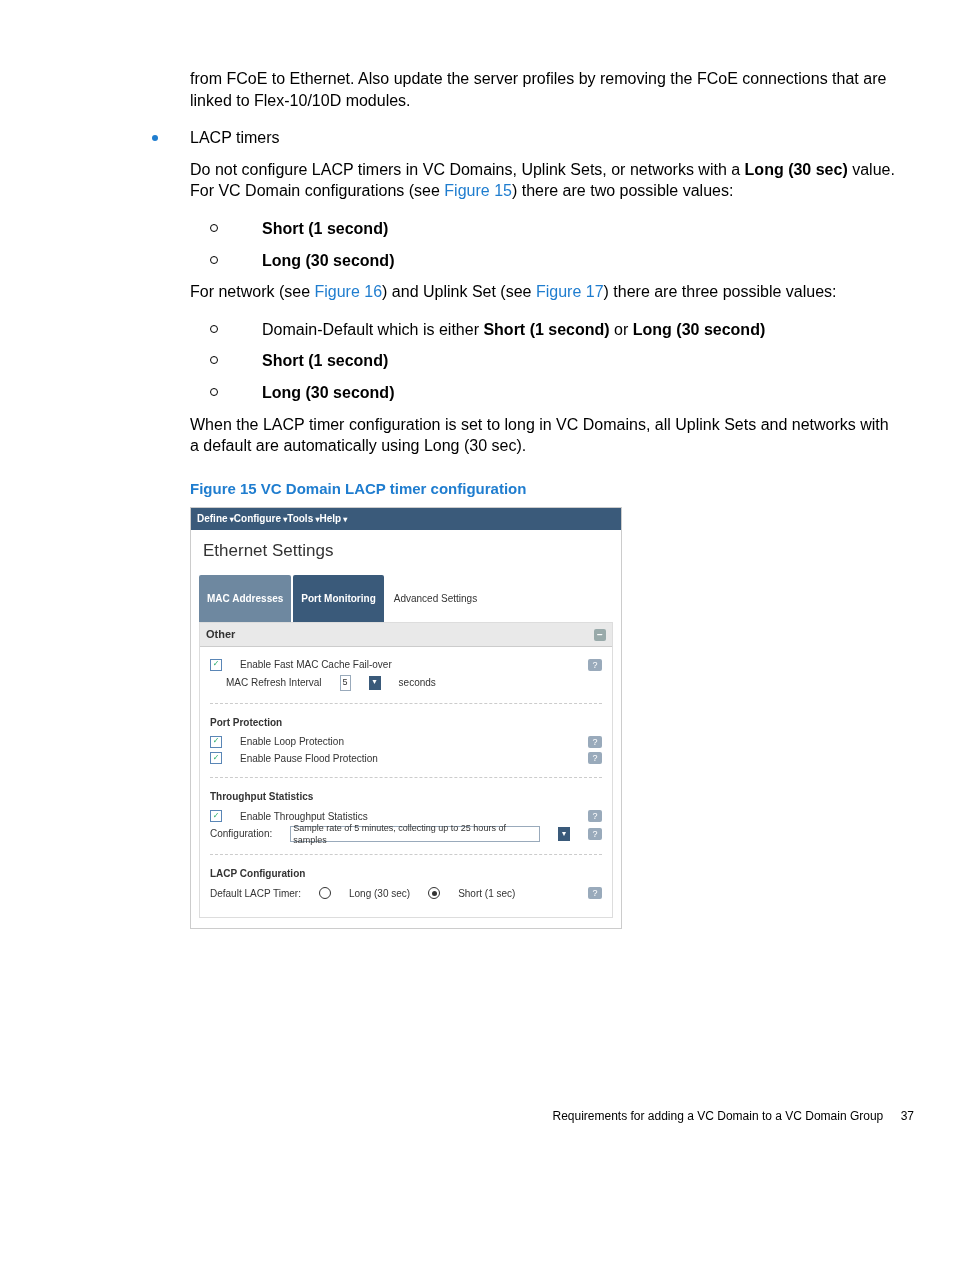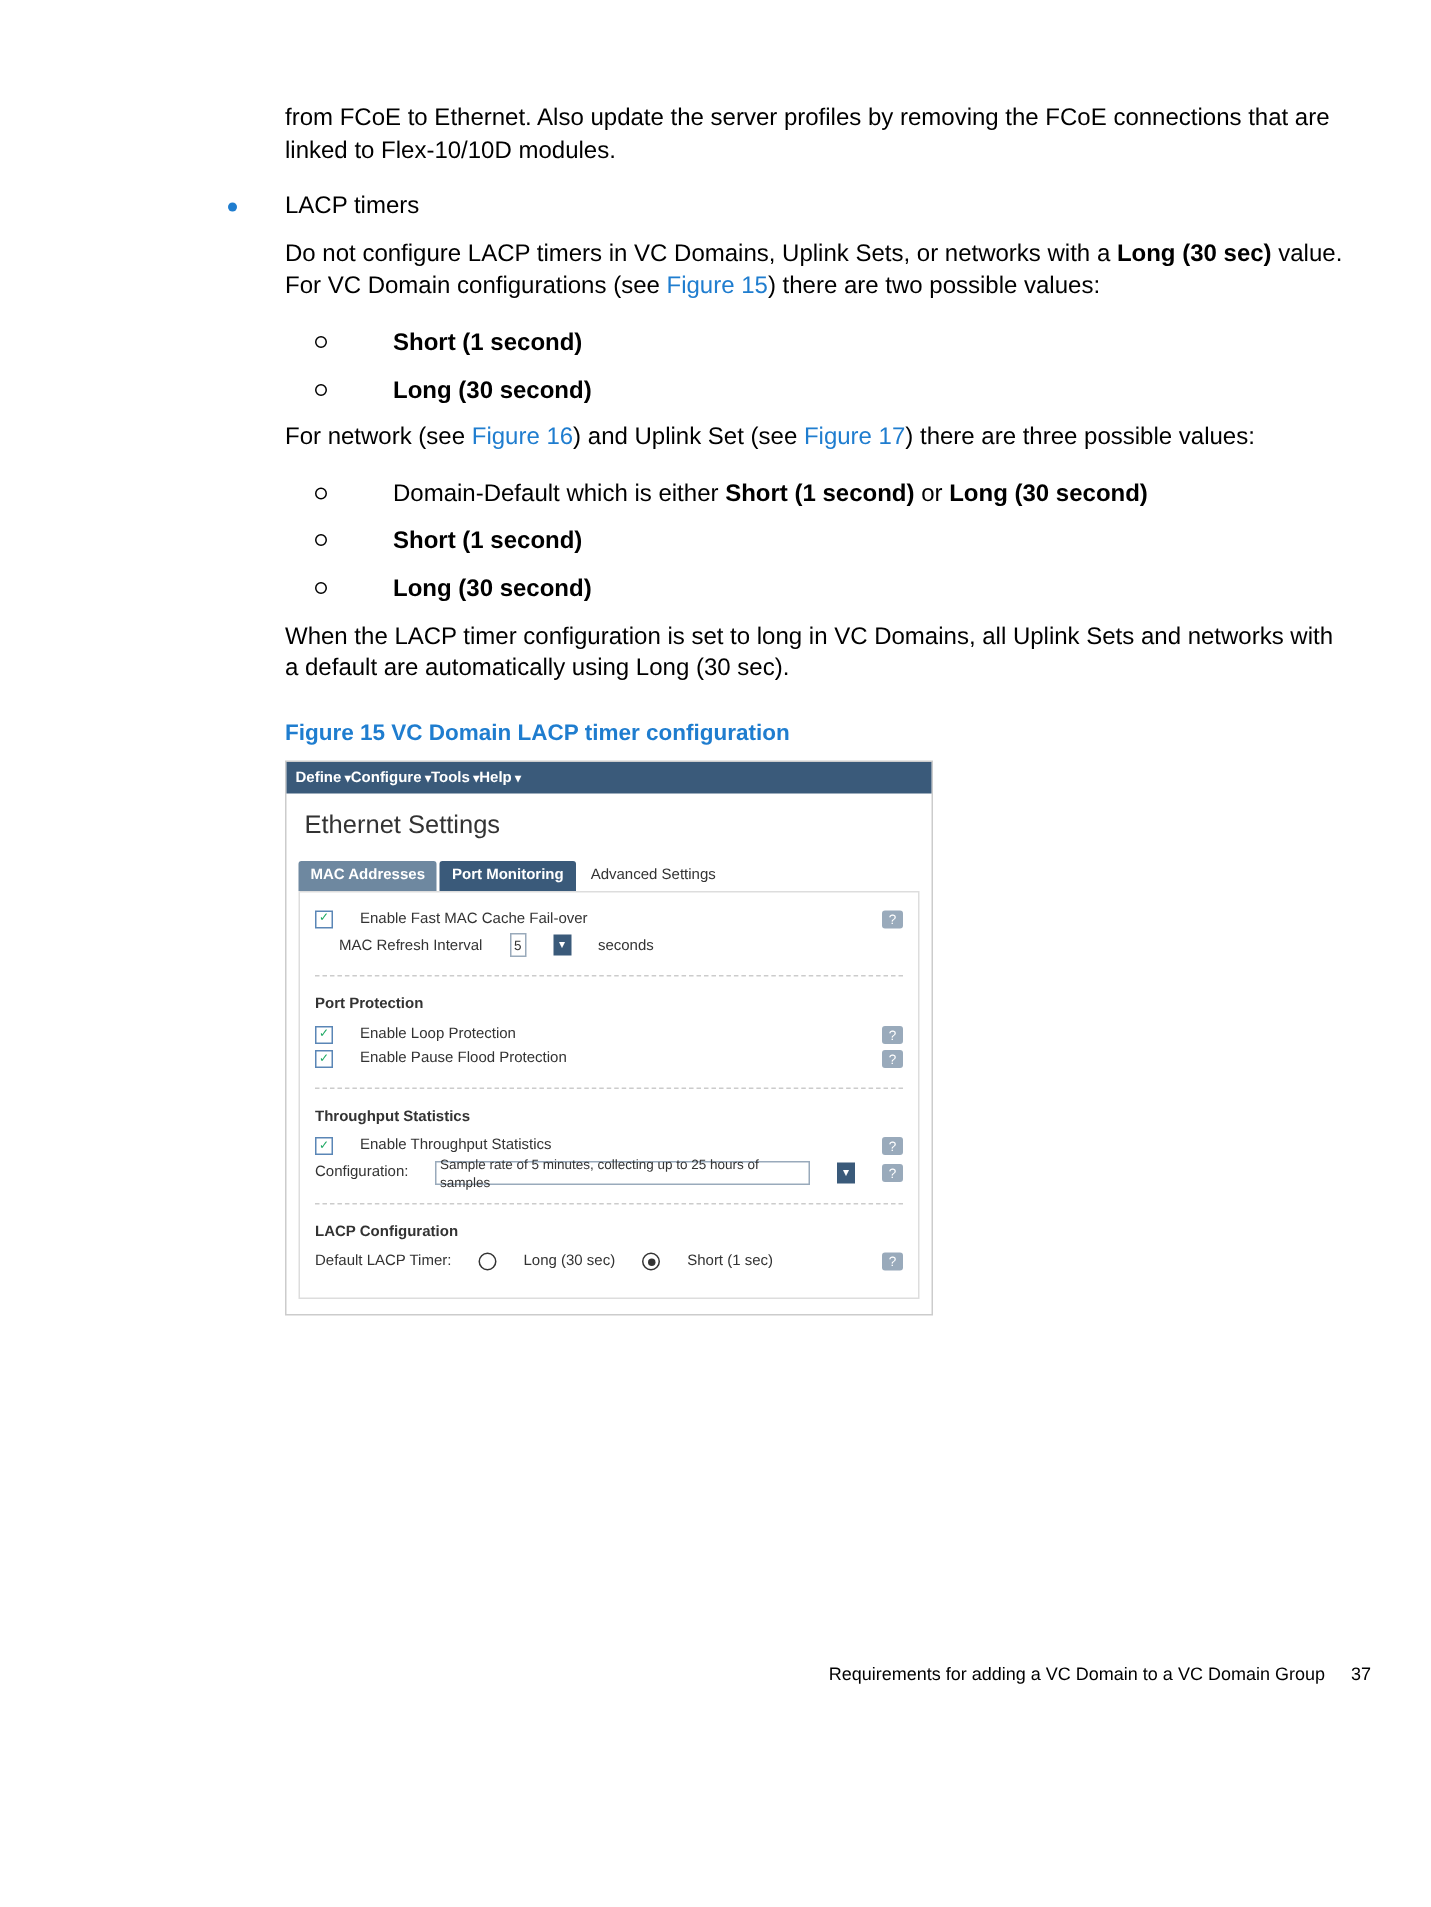--- a/index.html
+++ b/index.html
@@ -14,21 +14,21 @@
   b{font-weight:bold;}
   a{color:#1f7dcf;text-decoration:none;}
   .fig-label{color:#1f7dcf;font-weight:bold;font-size:15px;margin-left:140px;margin-top:22px;}
 
   
   .shot{margin:8px 0 0 140px;width:430px;border:1px solid #ccc;font-family:Tahoma,Arial,sans-serif;color:#333;}
   .menubar{background:#3a5a7a;color:#fff;font-size:10px;font-weight:bold;padding:4px 6px;display:flex;gap:0;}
   .menubar span::after{content:" \25BE";font-size:8px;}
   .title{font-size:17px;padding:10px 12px 12px;}
   .tabs{display:flex;font-size:10px;font-weight:bold;color:#fff;margin-left:8px;}
-  .tab{background:#6e88a0;padding:3px 8px;margin-right:2px;border-radius:2px 2px 0 0;}
+  .tab{background:#6e88a0;padding:17px 8px;margin-right:2px;border-radius:2px 2px 0 0;}
   .tab.active{background:#3a5a7a;}
   .tab.plain{background:transparent;color:#333;font-weight:normal;}
   .panel{margin:0 8px 10px;border:1px solid #ddd;}
   .panel-head{background:#e9e9e9;border-bottom:1px solid #ccc;font-size:11px;font-weight:bold;padding:4px 6px;display:flex;justify-content:space-between;align-items:center;}
   .collapse{width:12px;height:12px;background:#9aa;border-radius:2px;display:flex;align-items:center;justify-content:center;color:#fff;font-size:10px;}
   .panel-body{padding:8px 10px 14px;font-size:10px;}
   .sect{font-weight:bold;font-size:10px;margin:4px 0 6px;}
   .row{display:flex;align-items:center;gap:18px;margin:3px 0;}
   .cb{width:10px;height:10px;border:1px solid #5a86b6;background:#fff;display:inline-flex;align-items:center;justify-content:center;color:#2a6;font-size:8px;}
   .cb::after{content:"\2713";}
@@ -96,20 +96,24 @@
     <span>Tools</span>
     <span>Help</span>
   </div>
   <div class="title">Ethernet Settings</div>
   <div class="tabs">
     <div class="tab">MAC Addresses</div>
     <div class="tab active">Port Monitoring</div>
     <div class="tab plain">Advanced Settings</div>
   </div>
   <div class="panel">
+    <div class="panel-head">
+      <span>Other</span>
+      <span class="collapse">−</span>
+    </div>
     <div class="panel-body">
       <div class="row">
         <span class="cb"></span>
         <span>Enable Fast MAC Cache Fail-over</span>
         <span class="hint">?</span>
       </div>
       <div class="row" style="margin-left:16px">
         <span>MAC Refresh Interval</span>
         <span class="sel">5</span>
             <span class="dd">▾</span>

